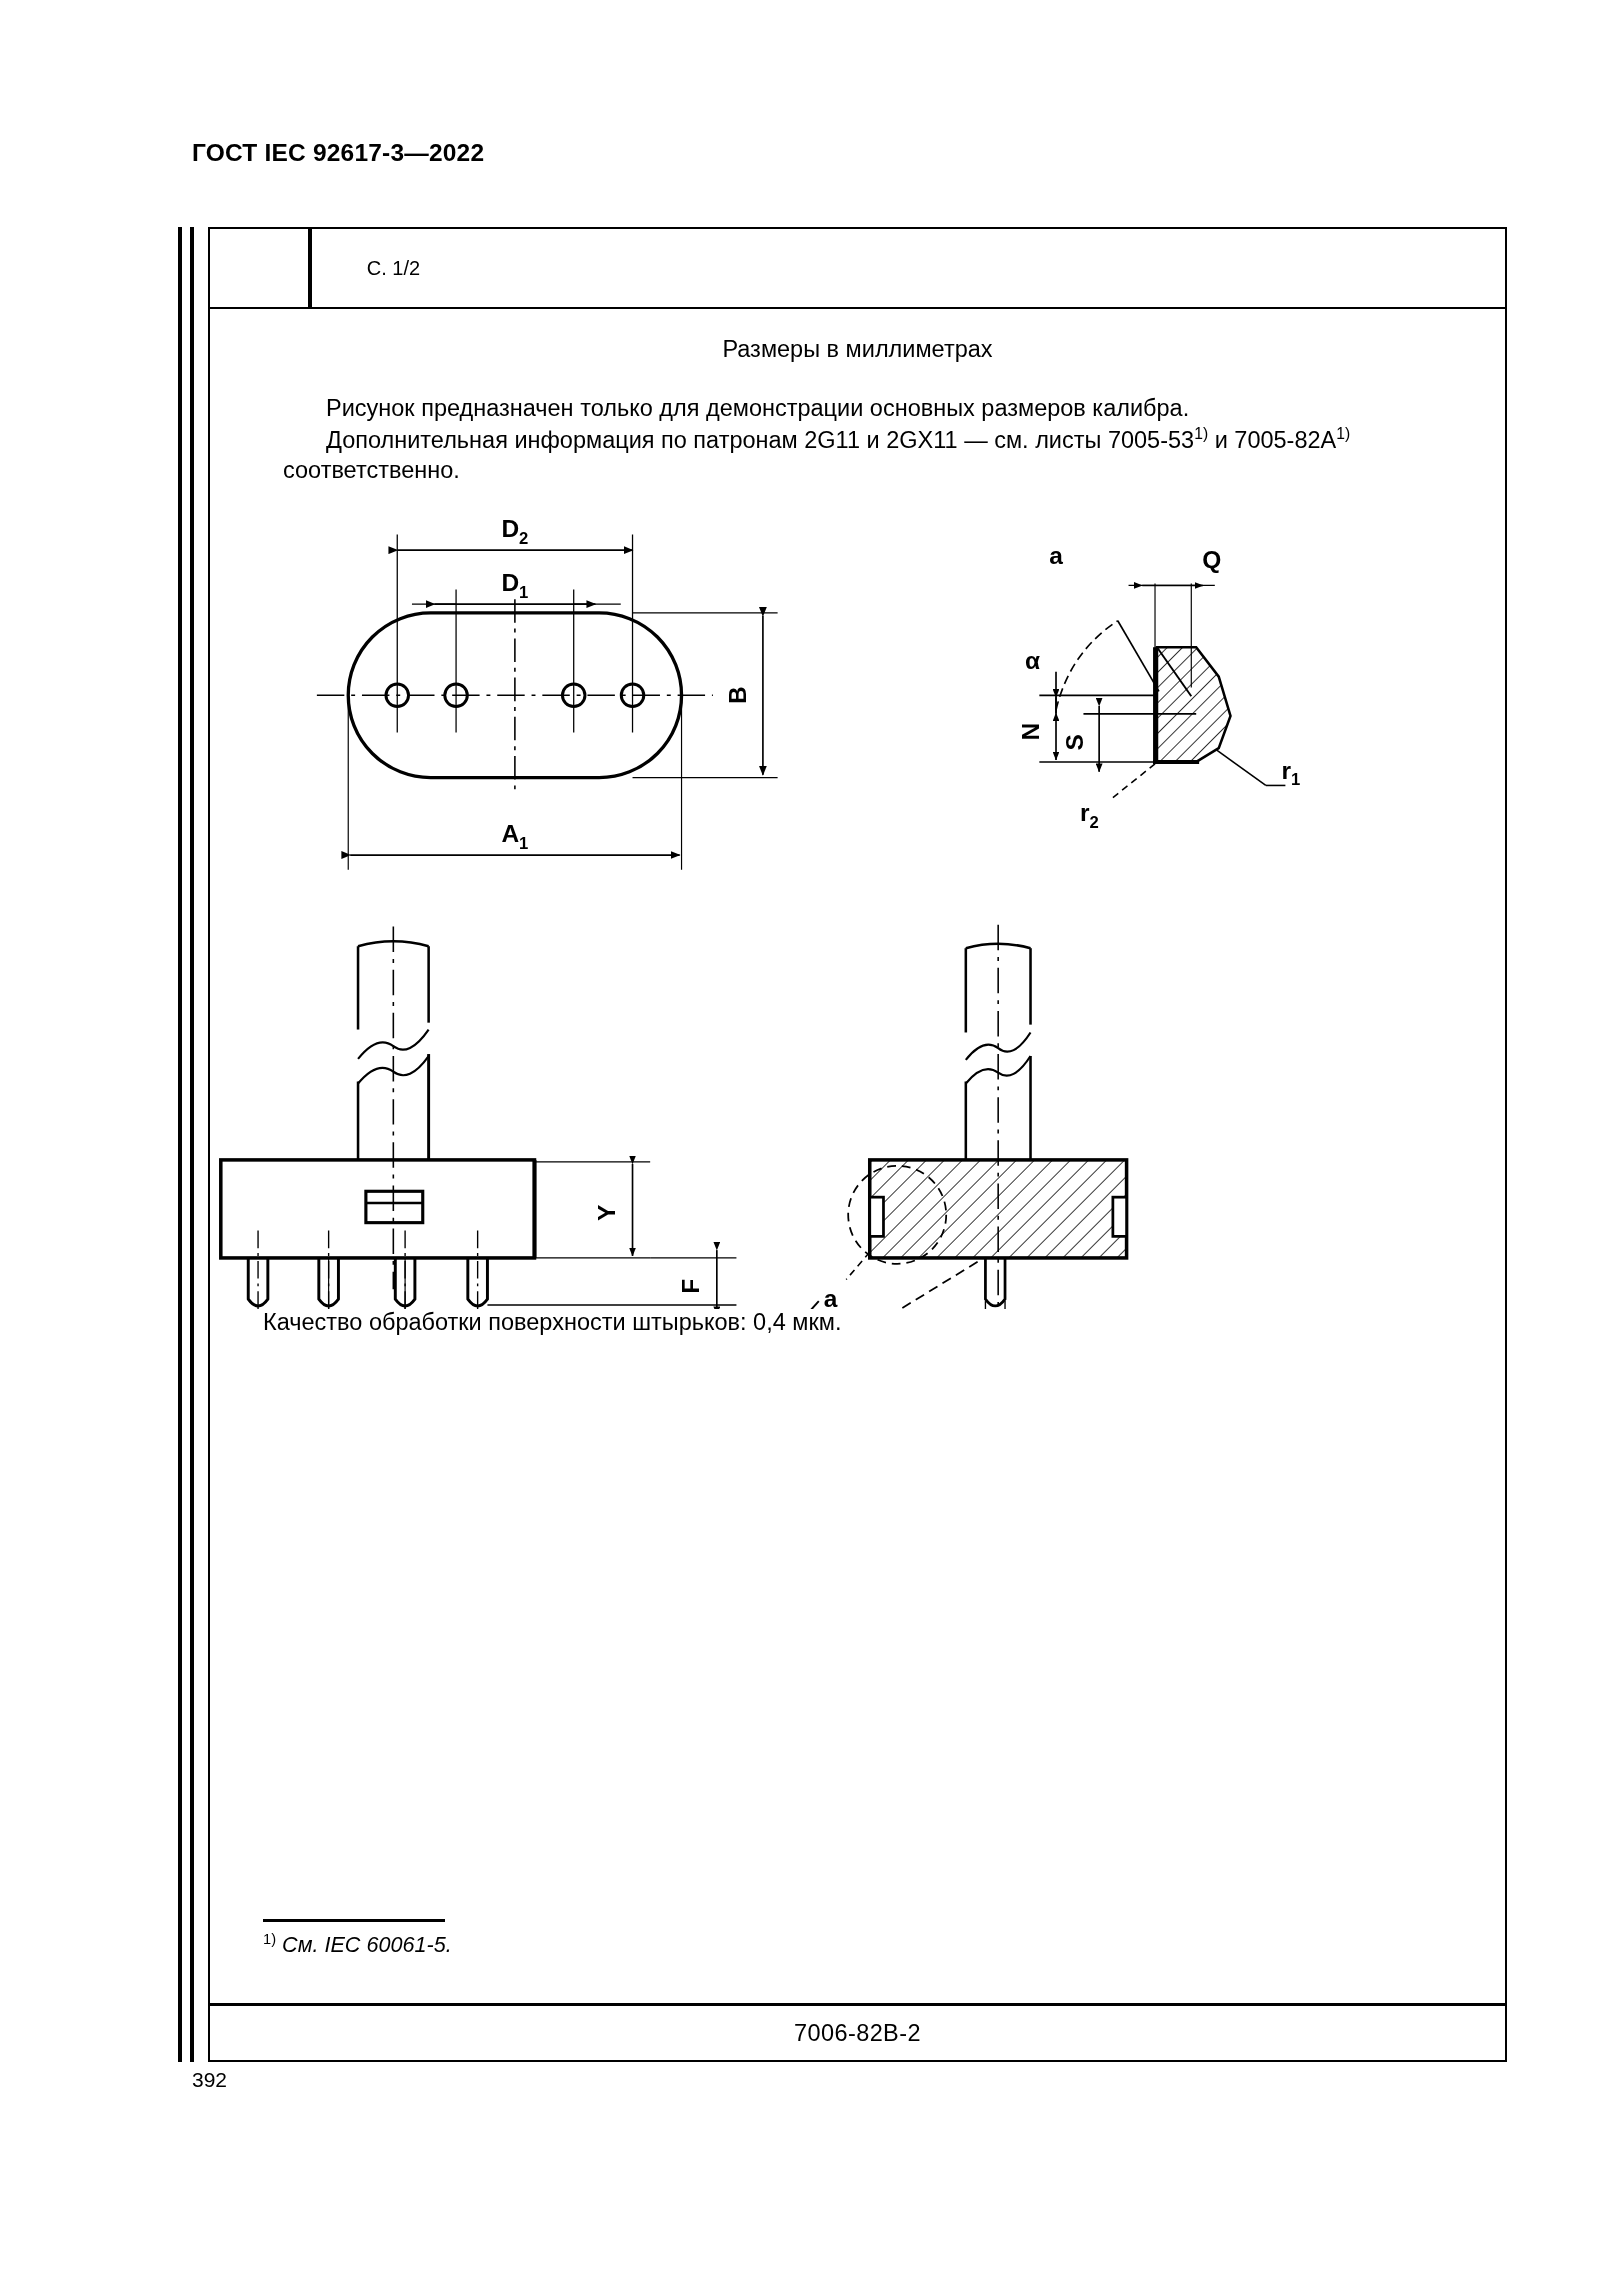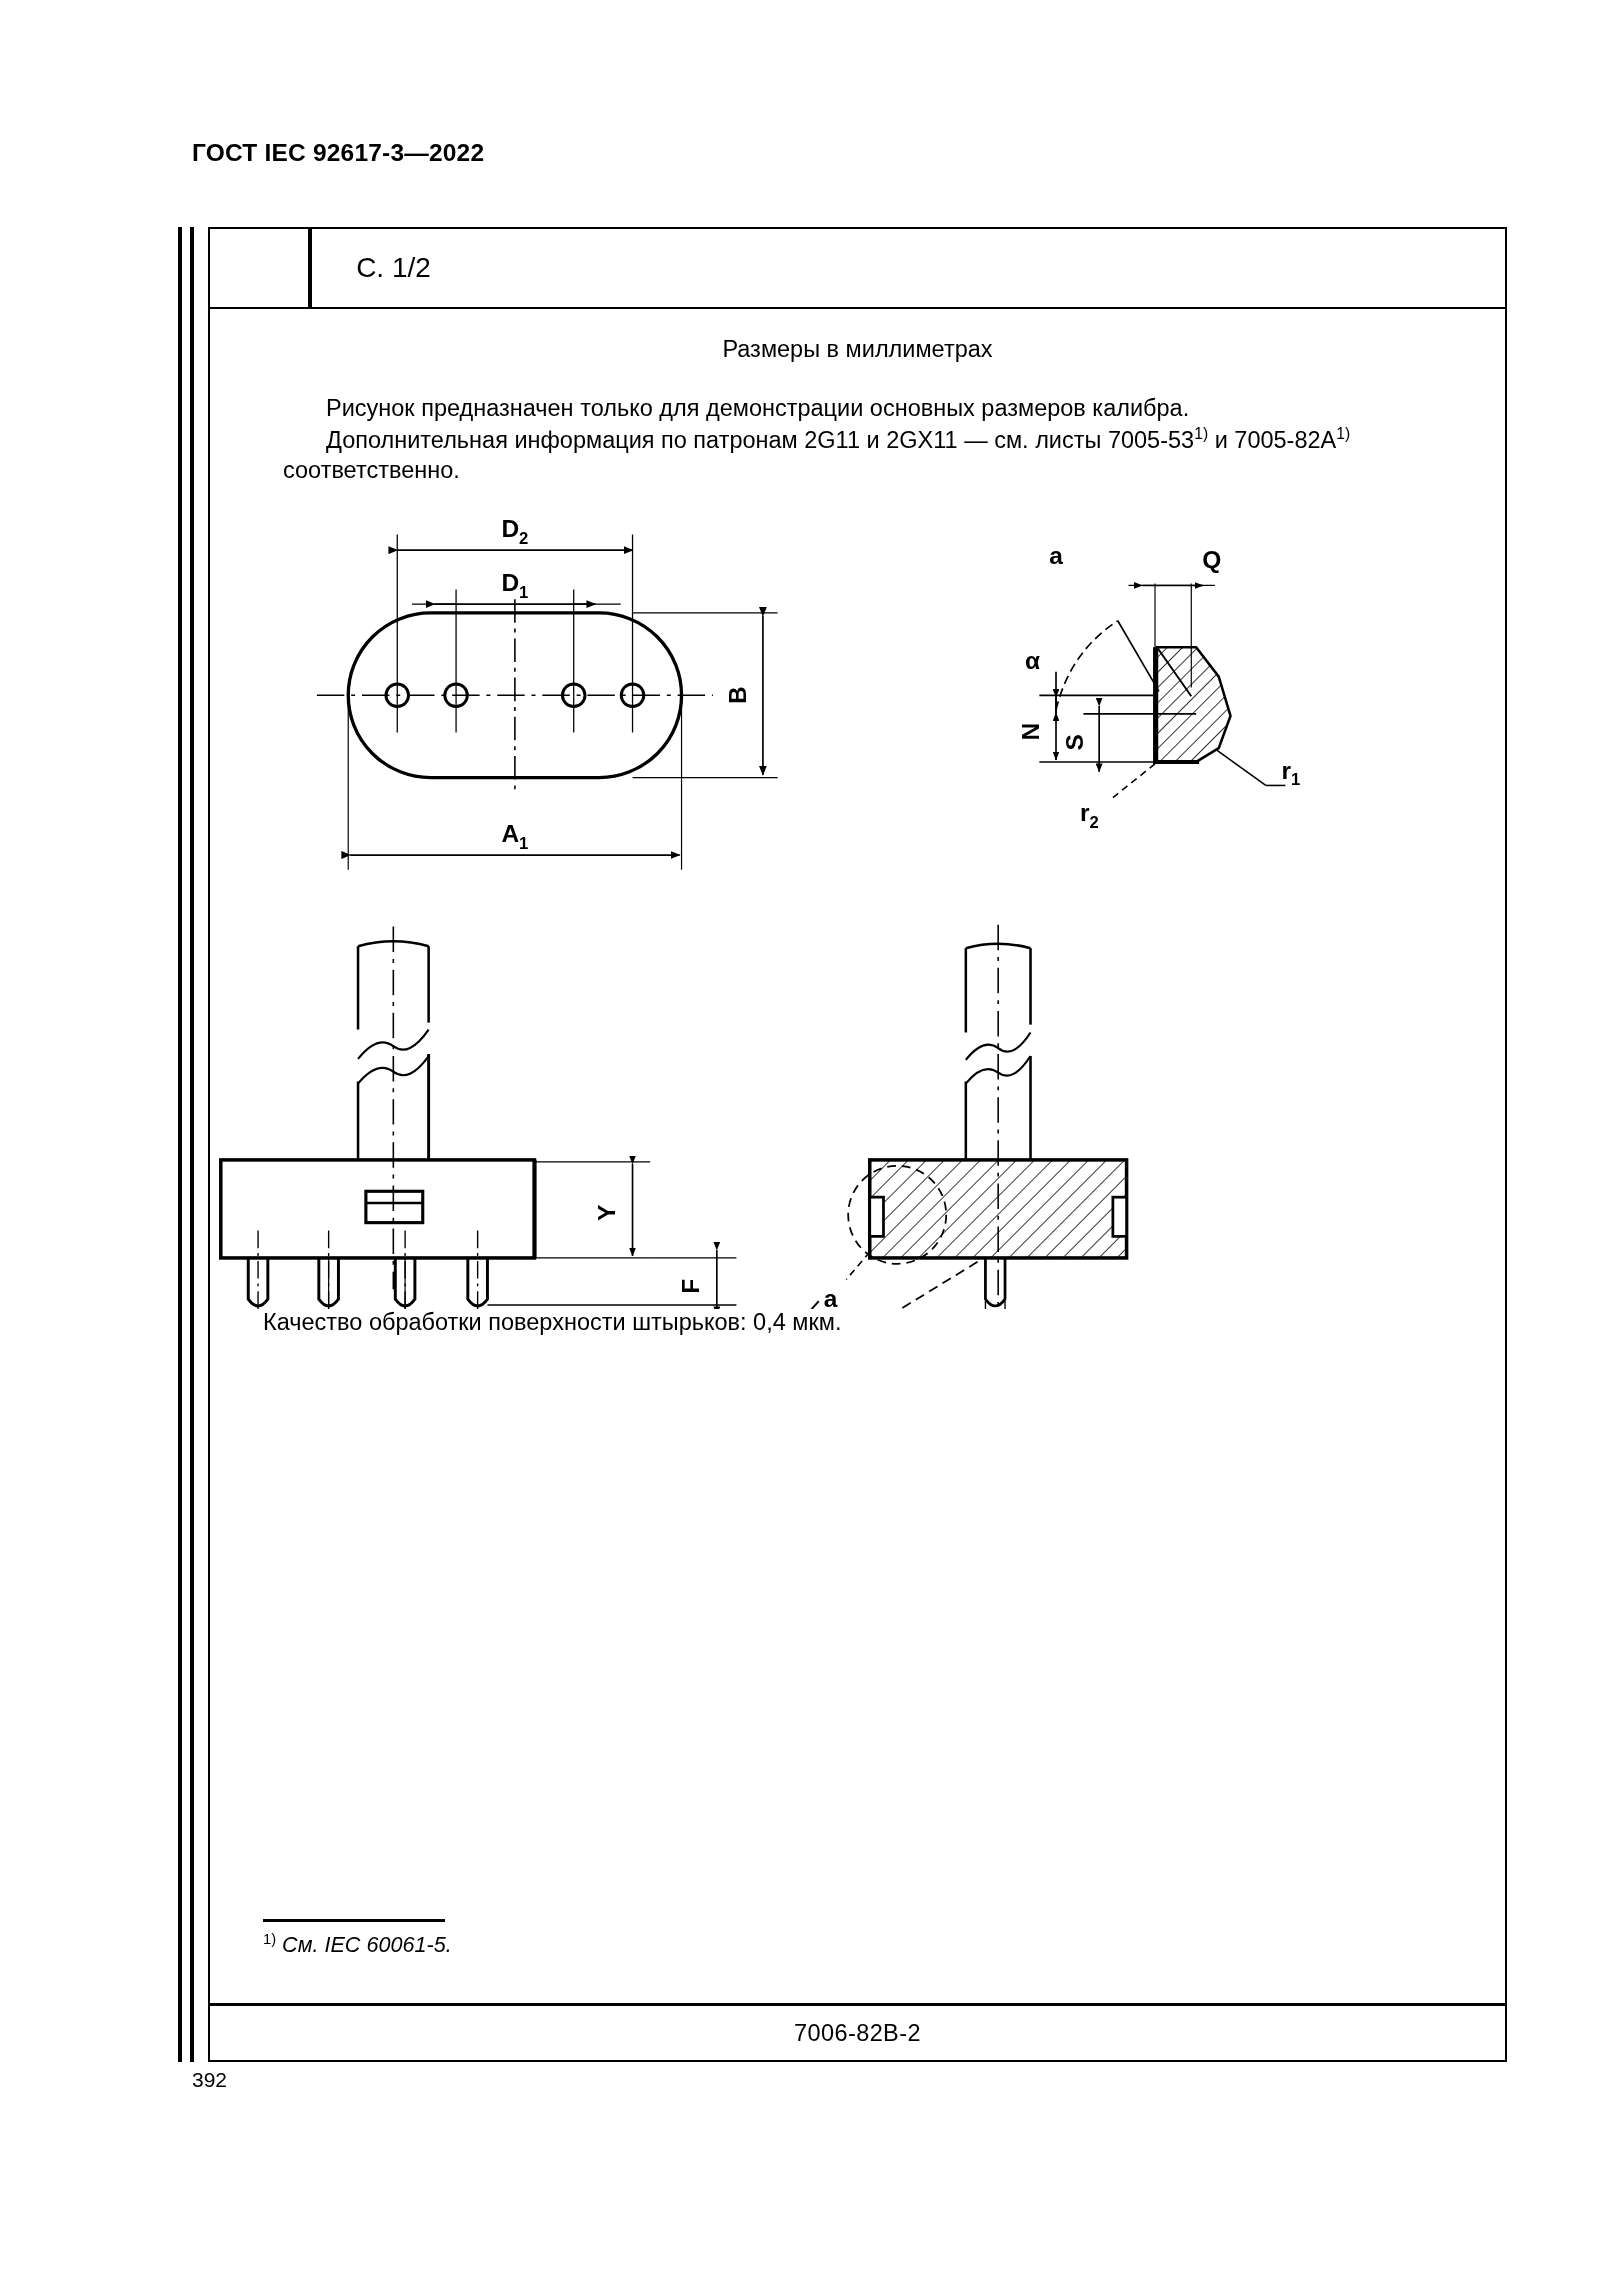--- a/index.html
+++ b/index.html
@@ -91,21 +91,21 @@
     letter-spacing: 0.1px;
   }
   .title-band .sheet-cell {
     width: 165px;
     flex: 0 0 auto;
     border-left: 2.9px solid #000000;
     box-sizing: border-box;
     display: flex;
     align-items: center;
     justify-content: center;
-    font-size: 28px;
+    font-size: 20px;
   }
 
   
   .sheet-body {
     position: absolute;
     left: 0;
     top: 80px;
     right: 0;
     bottom: 0;
   }

